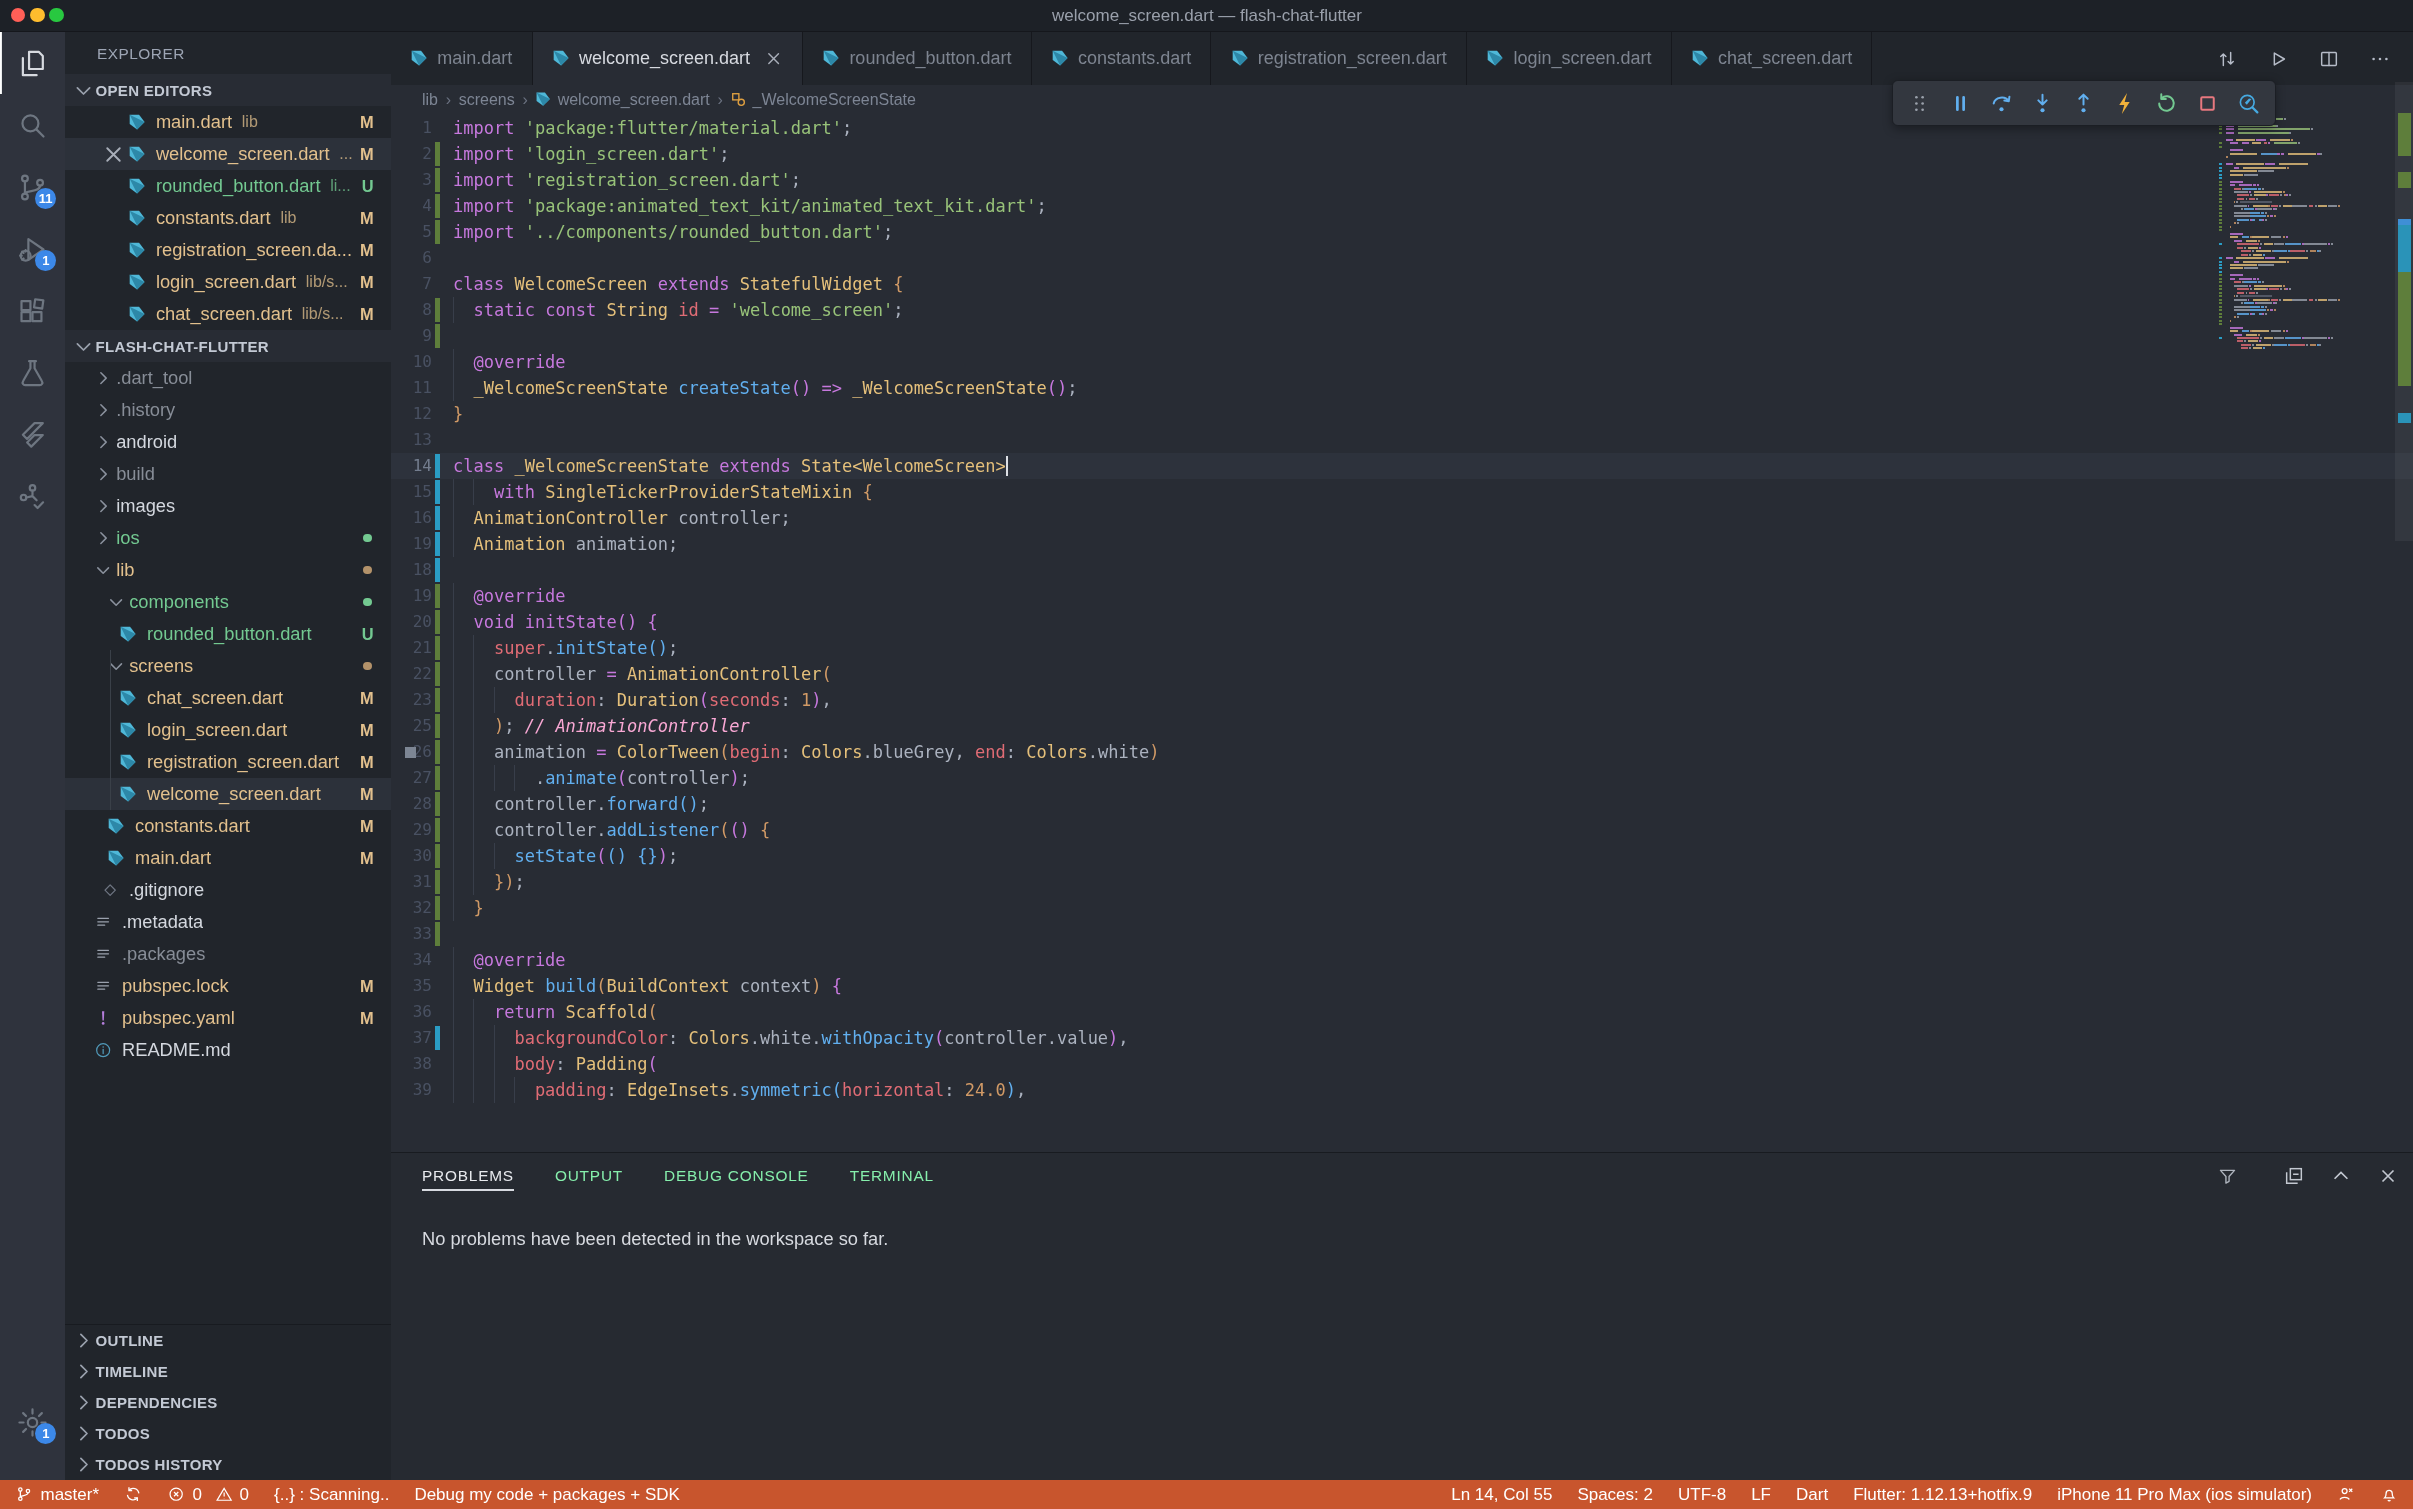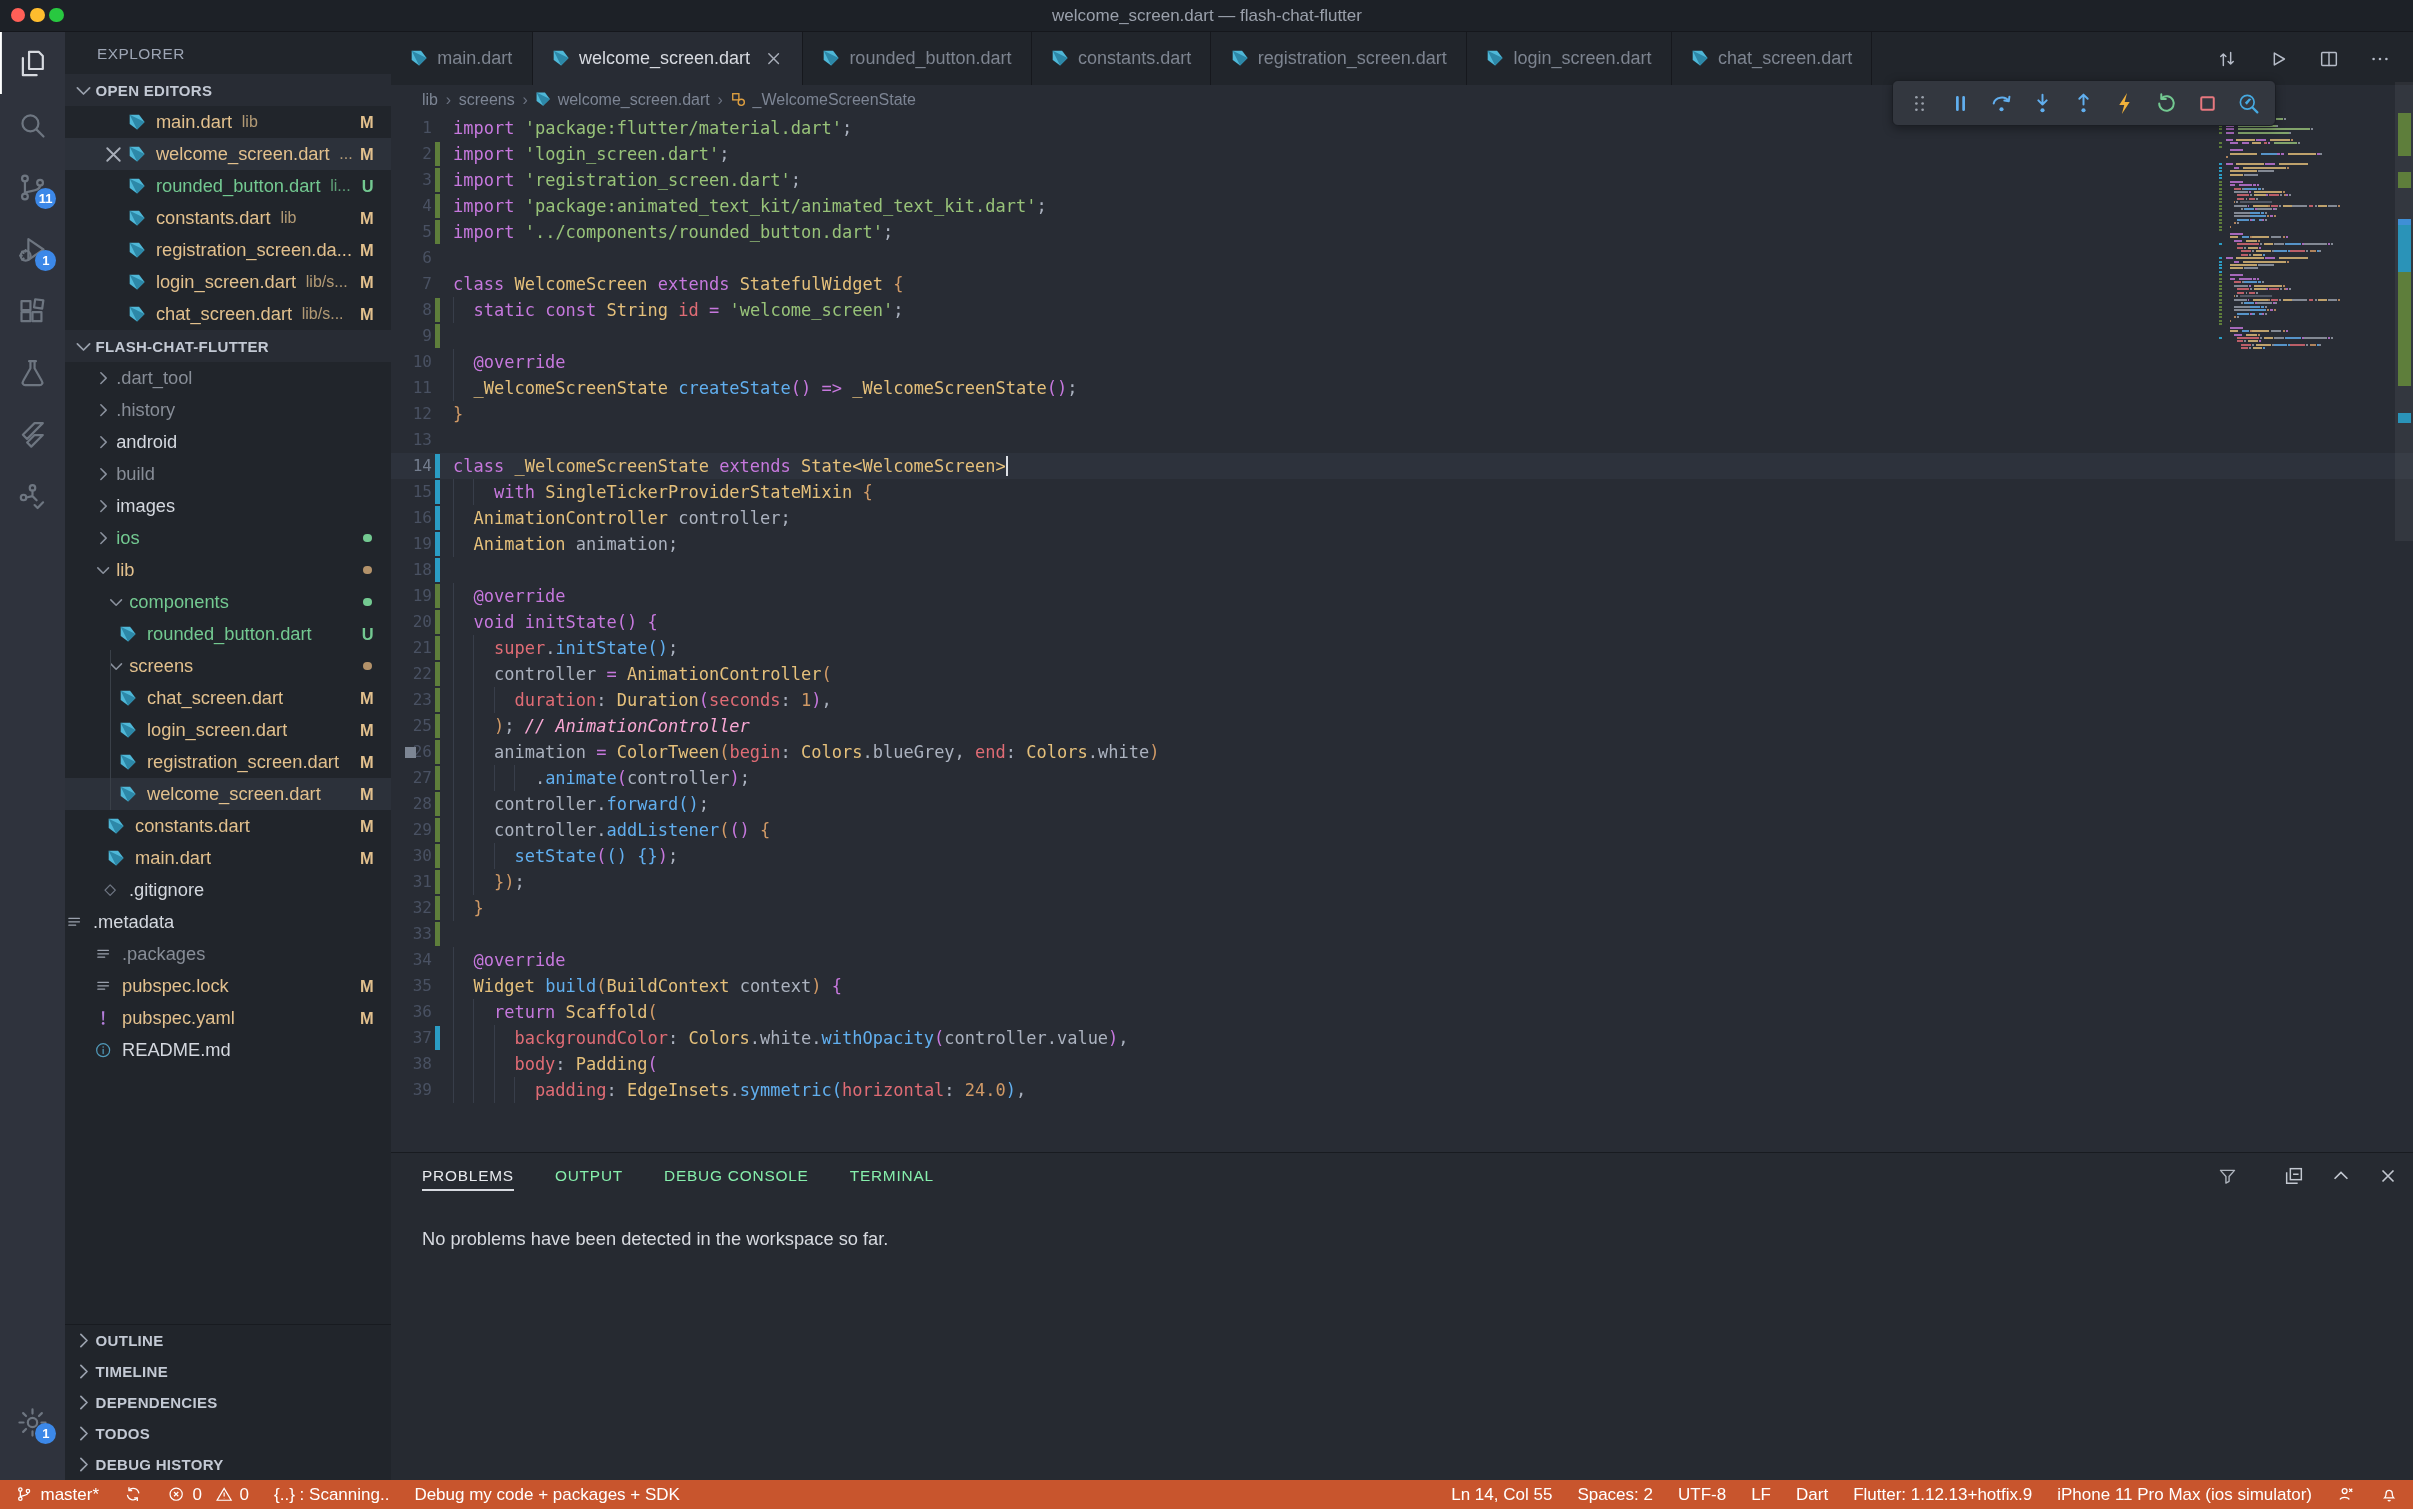--- a/index.html
+++ b/index.html
@@ -481,21 +481,21 @@
         <span class="gitbadge c-mod">M</span>
       </div>
       <div class="row" style="padding-left: 36px;">
         <span class="ficon" style="color:#6f7683">
           <svg viewBox="0 0 24 24" fill="none" stroke="currentColor" stroke-width="1.6" stroke-linecap="round" stroke-linejoin="round">
             <rect x="7.2" y="7.2" width="9.6" height="9.6" transform="rotate(45 12 12)"></rect>
           </svg>
         </span>
         <span class="fname c-pln">.gitignore</span>
       </div>
-      <div class="row" style="">
+      <div class="row" style="padding-left: 29px;">
         <span class="ficon" style="color:#9aa1ad">
           <svg viewBox="0 0 24 24" fill="none" stroke="currentColor" stroke-width="1.6" stroke-linecap="round" stroke-linejoin="round">
             <path d="M5 7h14M5 11.5h14M5 16h9"></path>
           </svg>
         </span>
         <span class="fname c-pln">.metadata</span>
       </div>
       <div class="row" style="padding-left: 29px;">
         <span class="ficon" style="color:#9aa1ad">
           <svg viewBox="0 0 24 24" fill="none" stroke="currentColor" stroke-width="1.6" stroke-linecap="round" stroke-linejoin="round">
@@ -566,21 +566,21 @@
           </svg>
         </span>
         <span>TODOS</span>
       </div>
       <div class="sb-sec">
         <span class="chev">
           <svg viewBox="0 0 24 24" fill="none" stroke="currentColor" stroke-width="2" stroke-linecap="round" stroke-linejoin="round">
             <path d="M9 5l7 7-7 7"></path>
           </svg>
         </span>
-        <span>DEBUG HISTORY</span>
+        <span>TODOS HISTORY</span>
       </div>
     </div>
 </div>
 
 <div id="editor">
   <div id="tabbar">
     <div id="tabs">
         <div class="tab">
           <span class="ficon">
             <svg viewBox="0 0 16 16">

